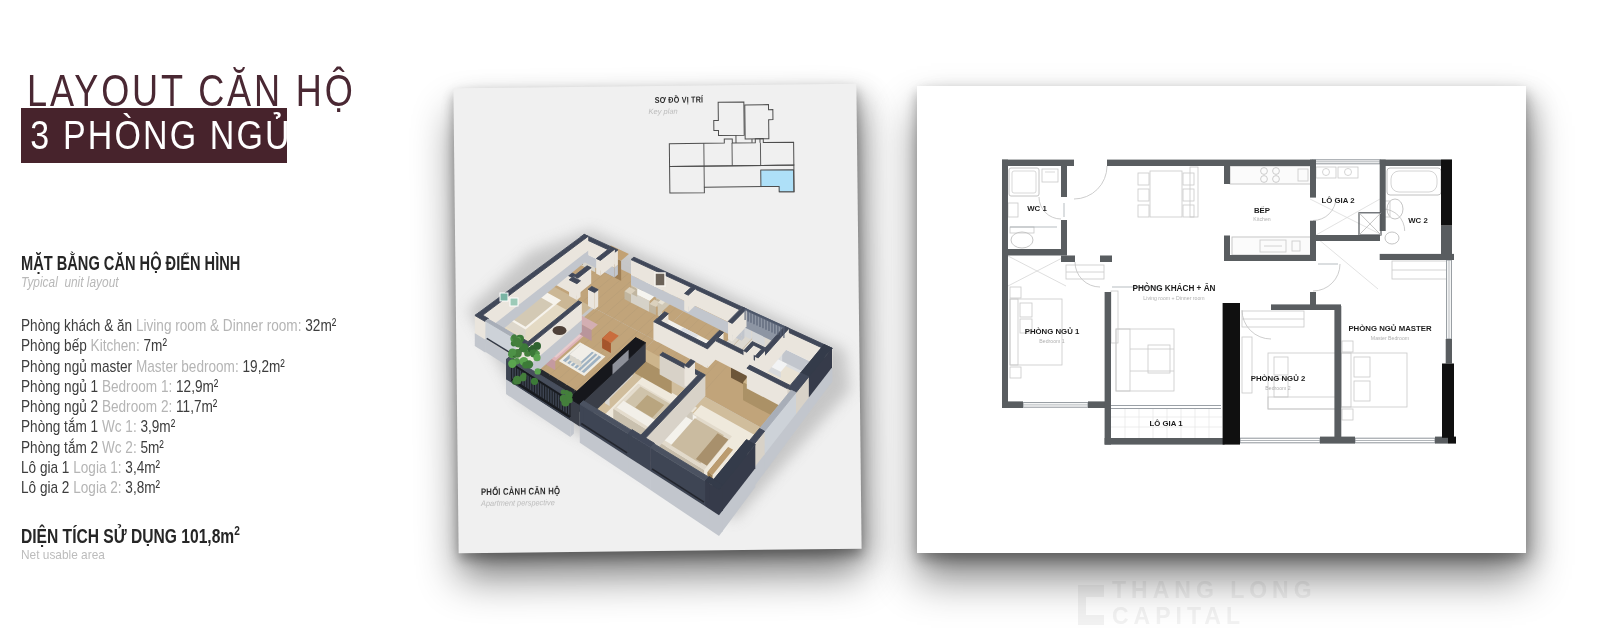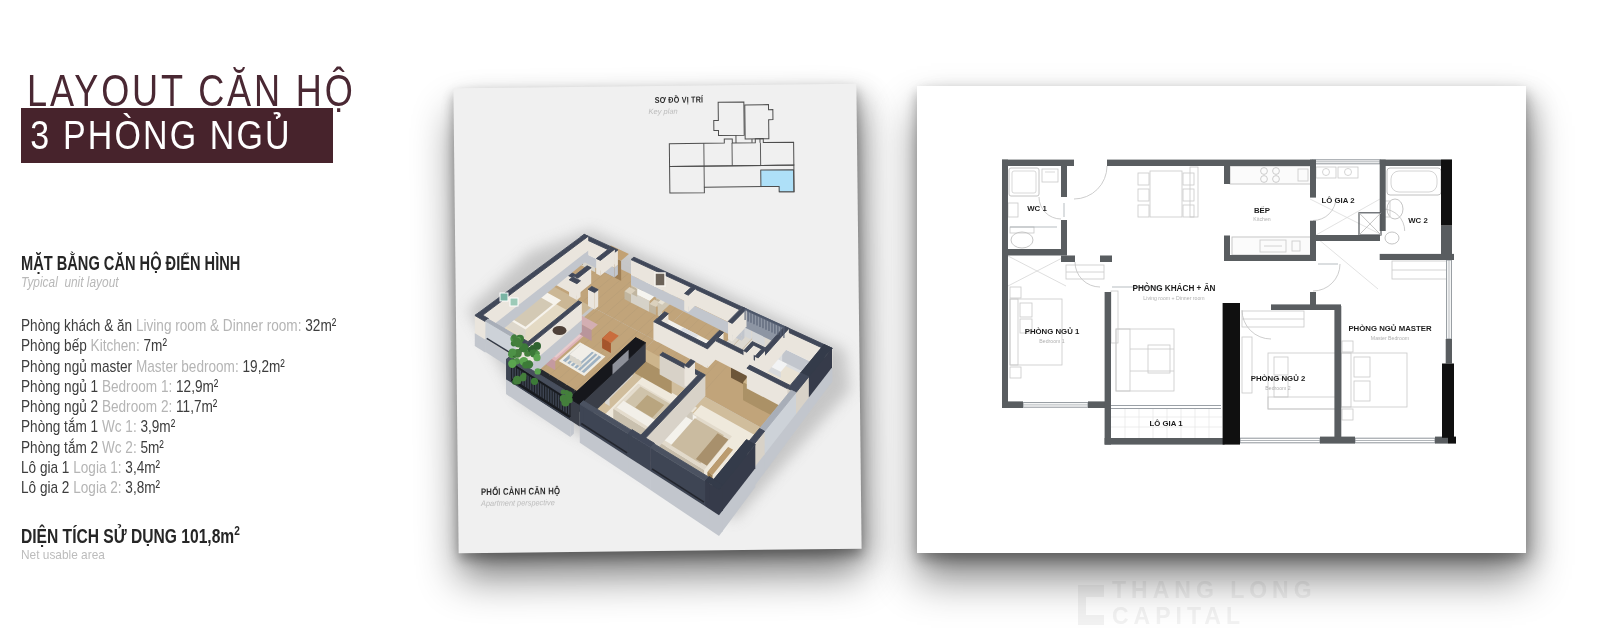--- a/index.html
+++ b/index.html
@@ -1,17 +1,17 @@
 <!DOCTYPE html>
 <html><head><meta charset="utf-8">
 <style>
 html,body{margin:0;padding:0;background:#ffffff;width:1600px;height:632px;overflow:hidden;}
 body{font-family:"Liberation Sans",sans-serif;position:relative;}
 .ttl{position:absolute;left:27px;top:66px;color:#4a2833;font-size:44px;font-weight:300;letter-spacing:3.5px;transform:scaleX(0.82);transform-origin:0 50%;white-space:nowrap;}
-.tbox{position:absolute;left:21px;top:108px;width:312px;height:55px;background:#47232c;color:#fff;
+.tbox{position:absolute;left:21px;top:108px;width:266px;height:55px;background:#47232c;color:#fff;
  font-size:40px;font-weight:300;line-height:54px;white-space:nowrap;}
 .tbox span{display:inline-block;transform:scaleX(0.85);transform-origin:0 50%;letter-spacing:2.5px;padding-left:11px;}
 .h2{position:absolute;left:21px;top:252px;color:#262626;font-size:19.5px;font-weight:bold;transform:scaleX(0.75);transform-origin:0 50%;white-space:nowrap;}
 .sub{position:absolute;left:21px;top:274px;color:#b9b9b9;font-size:14.5px;font-style:italic;transform:scaleX(0.82);transform-origin:0 0;}
 .list{position:absolute;left:21px;top:316px;font-size:17px;color:#3d3d3d;line-height:20.3px;white-space:nowrap;transform:scaleX(0.80);transform-origin:0 0;}
 .list .g{color:#b5b5b5;}
 .h3{position:absolute;left:21px;top:523px;color:#262626;font-size:20px;font-weight:bold;transform:scaleX(0.78);transform-origin:0 50%;white-space:nowrap;}
 .sub2{position:absolute;left:21px;top:547px;color:#bcbcbc;font-size:13.5px;transform:scaleX(0.88);transform-origin:0 0;}
 .cardm{position:absolute;left:456px;top:86px;width:403px;height:465px;background:#f0f0f0;
  transform:rotate(-0.65deg);transform-origin:50% 50%;

